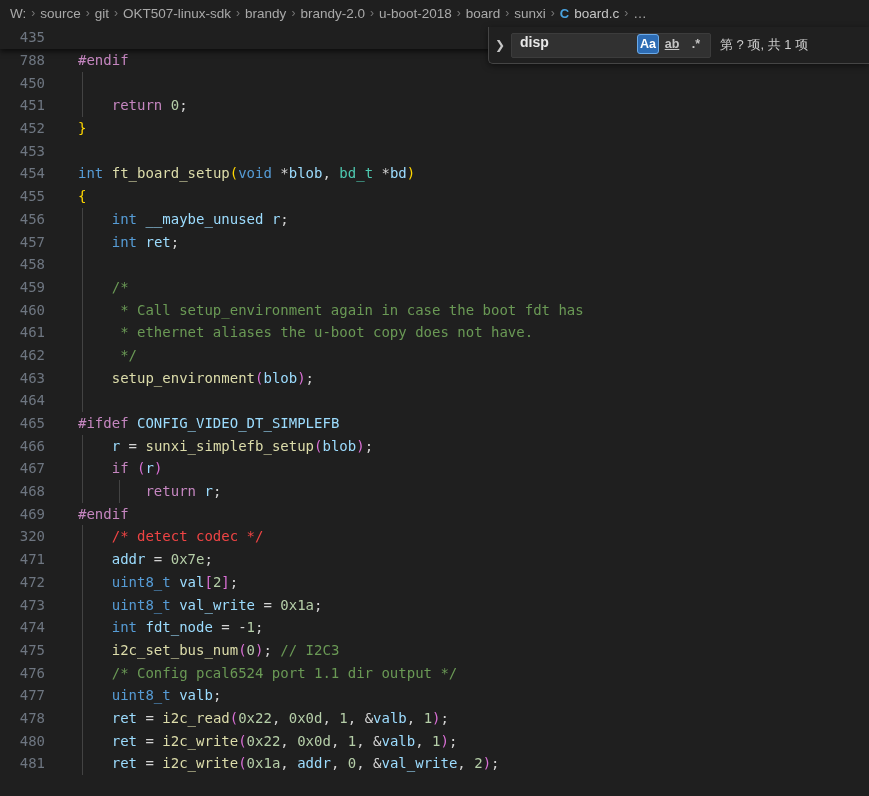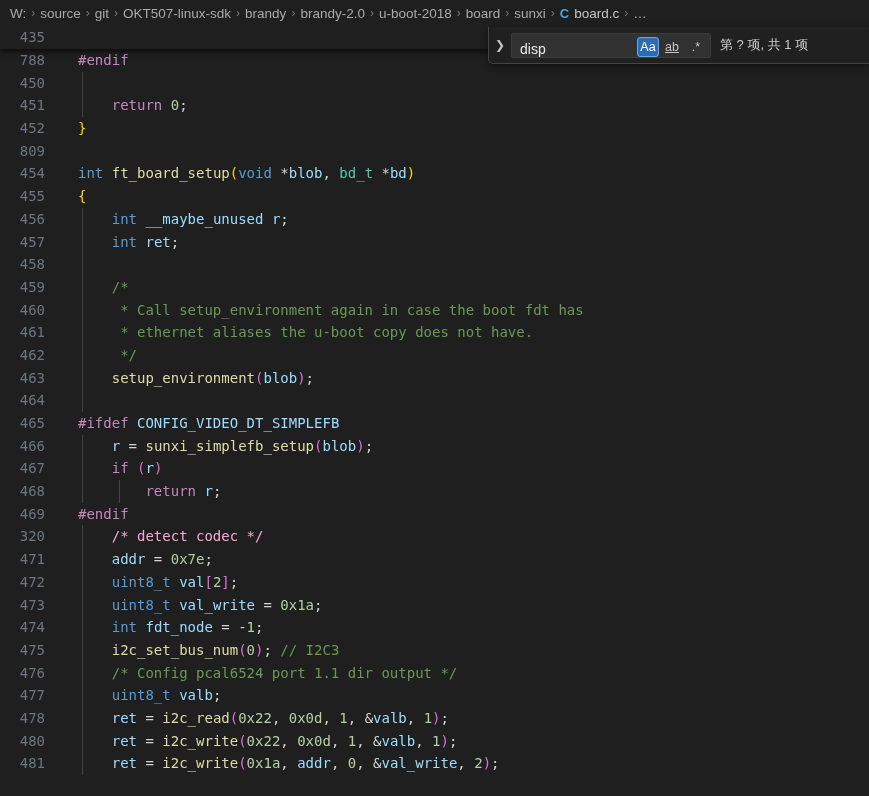--- a/index.html
+++ b/index.html
@@ -27,21 +27,21 @@
   .guide{position:absolute;top:0;width:1px;height:100%;background:#434343;}
 
   
   .find{position:absolute;top:27px;left:488px;width:381px;height:37px;background:#202020;
         border-left:1px solid #454545;border-bottom:1px solid #454545;
         border-bottom-left-radius:5px;box-shadow:0 2px 6px rgba(0,0,0,.5);
         display:flex;align-items:center;z-index:5;box-sizing:border-box;}
   .find-toggle{width:22px;text-align:center;color:#c5c5c5;font-size:12px;cursor:pointer;
                font-family:"DejaVu Sans",sans-serif;}
   .find-input{width:200px;height:25px;background:#313131;border:1px solid #3c3c3c;border-radius:2px;
-              display:flex;align-items:flex-end;box-sizing:border-box;padding:0 3px 0 8px;}
+              display:flex;align-items:flex-start;box-sizing:border-box;padding:0 3px 0 8px;font-weight:bold;}
   .find-query{flex:1;color:#e8e8e8;font-size:14px;font-family:"Liberation Sans",sans-serif;}
   .opt{font-family:"Liberation Sans",sans-serif;font-size:12.5px;color:#c5c5c5;width:22px;height:20px;
        display:flex;align-items:center;justify-content:center;border-radius:3px;margin-left:2px;cursor:pointer;}
   .opt.active{background:#2d6cb4;border:1px solid #6aa9e8;color:#ffffff;box-sizing:border-box;}
   .opt.ww{text-decoration:underline;}
   .find-results{margin-left:9px;color:#cccccc;font-size:13px;
                 font-family:"Liberation Sans","DejaVu Sans",sans-serif;white-space:nowrap;}
 </style>
 </head>
 <body>
@@ -71,38 +71,38 @@
       <span class="bc-item"><span>…</span></span>
     </div>
   <div class="sticky">
       <div class="line"><span class="lnum">435</span></div>
     </div>
   <div class="code-area">
       <div class="line"><span class="lnum">788</span><span class="ltext"><span style="color: rgb(197, 134, 192);">#endif</span></span></div>
       <div class="line"><span class="lnum">450</span><span class="guide" style="left: 82px;"></span><span class="ltext"></span></div>
       <div class="line"><span class="lnum">451</span><span class="guide" style="left: 82px;"></span><span class="ltext"><span style="color: rgb(212, 212, 212);">    </span><span style="color: rgb(197, 134, 192);">return</span><span style="color: rgb(212, 212, 212);"> </span><span style="color: rgb(181, 206, 168);">0</span><span style="color: rgb(212, 212, 212);">;</span></span></div>
       <div class="line"><span class="lnum">452</span><span class="ltext"><span style="color: rgb(255, 215, 0);">}</span></span></div>
-      <div class="line"><span class="lnum">809</span><span class="ltext"></span></div>
+      <div class="line"><span class="lnum">453</span><span class="ltext"></span></div>
       <div class="line"><span class="lnum">454</span><span class="ltext"><span style="color: rgb(86, 156, 214);">int</span><span style="color: rgb(212, 212, 212);"> </span><span style="color: rgb(220, 220, 170);">ft_board_setup</span><span style="color: rgb(255, 215, 0);">(</span><span style="color: rgb(86, 156, 214);">void</span><span style="color: rgb(212, 212, 212);"> *</span><span style="color: rgb(156, 220, 254);">blob</span><span style="color: rgb(212, 212, 212);">, </span><span style="color: rgb(78, 201, 176);">bd_t</span><span style="color: rgb(212, 212, 212);"> *</span><span style="color: rgb(156, 220, 254);">bd</span><span style="color: rgb(255, 215, 0);">)</span></span></div>
       <div class="line"><span class="lnum">455</span><span class="ltext"><span style="color: rgb(255, 215, 0);">{</span></span></div>
       <div class="line"><span class="lnum">456</span><span class="guide" style="left: 82px;"></span><span class="ltext"><span style="color: rgb(212, 212, 212);">    </span><span style="color: rgb(86, 156, 214);">int</span><span style="color: rgb(212, 212, 212);"> </span><span style="color: rgb(156, 220, 254);">__maybe_unused</span><span style="color: rgb(212, 212, 212);"> </span><span style="color: rgb(156, 220, 254);">r</span><span style="color: rgb(212, 212, 212);">;</span></span></div>
       <div class="line"><span class="lnum">457</span><span class="guide" style="left: 82px;"></span><span class="ltext"><span style="color: rgb(212, 212, 212);">    </span><span style="color: rgb(86, 156, 214);">int</span><span style="color: rgb(212, 212, 212);"> </span><span style="color: rgb(156, 220, 254);">ret</span><span style="color: rgb(212, 212, 212);">;</span></span></div>
       <div class="line"><span class="lnum">458</span><span class="guide" style="left: 82px;"></span></div>
       <div class="line"><span class="lnum">459</span><span class="guide" style="left: 82px;"></span><span class="ltext"><span style="color: rgb(212, 212, 212);">    </span><span style="color: rgb(106, 153, 85);">/*</span></span></div>
       <div class="line"><span class="lnum">460</span><span class="guide" style="left: 82px;"></span><span class="ltext"><span style="color: rgb(212, 212, 212);">    </span><span style="color: rgb(106, 153, 85);"> * Call setup_environment again in case the boot fdt has</span></span></div>
       <div class="line"><span class="lnum">461</span><span class="guide" style="left: 82px;"></span><span class="ltext"><span style="color: rgb(212, 212, 212);">    </span><span style="color: rgb(106, 153, 85);"> * ethernet aliases the u-boot copy does not have.</span></span></div>
       <div class="line"><span class="lnum">462</span><span class="guide" style="left: 82px;"></span><span class="ltext"><span style="color: rgb(212, 212, 212);">    </span><span style="color: rgb(106, 153, 85);"> */</span></span></div>
       <div class="line"><span class="lnum">463</span><span class="guide" style="left: 82px;"></span><span class="ltext"><span style="color: rgb(212, 212, 212);">    </span><span style="color: rgb(220, 220, 170);">setup_environment</span><span style="color: rgb(218, 112, 214);">(</span><span style="color: rgb(156, 220, 254);">blob</span><span style="color: rgb(218, 112, 214);">)</span><span style="color: rgb(212, 212, 212);">;</span></span></div>
       <div class="line"><span class="lnum">464</span><span class="guide" style="left: 82px;"></span><span class="ltext"></span></div>
       <div class="line"><span class="lnum">465</span><span class="ltext"><span style="color: rgb(197, 134, 192);">#ifdef</span><span style="color: rgb(212, 212, 212);"> </span><span style="color: rgb(156, 220, 254);">CONFIG_VIDEO_DT_SIMPLEFB</span></span></div>
       <div class="line"><span class="lnum">466</span><span class="guide" style="left: 82px;"></span><span class="ltext"><span style="color: rgb(212, 212, 212);">    </span><span style="color: rgb(156, 220, 254);">r</span><span style="color: rgb(212, 212, 212);"> = </span><span style="color: rgb(220, 220, 170);">sunxi_simplefb_setup</span><span style="color: rgb(218, 112, 214);">(</span><span style="color: rgb(156, 220, 254);">blob</span><span style="color: rgb(218, 112, 214);">)</span><span style="color: rgb(212, 212, 212);">;</span></span></div>
       <div class="line"><span class="lnum">467</span><span class="guide" style="left: 82px;"></span><span class="ltext"><span style="color: rgb(212, 212, 212);">    </span><span style="color: rgb(197, 134, 192);">if</span><span style="color: rgb(212, 212, 212);"> </span><span style="color: rgb(218, 112, 214);">(</span><span style="color: rgb(156, 220, 254);">r</span><span style="color: rgb(218, 112, 214);">)</span></span></div>
       <div class="line"><span class="lnum">468</span><span class="guide" style="left: 82px;"></span><span class="guide" style="left: 119.3px;"></span><span class="ltext"><span style="color: rgb(212, 212, 212);">        </span><span style="color: rgb(197, 134, 192);">return</span><span style="color: rgb(212, 212, 212);"> </span><span style="color: rgb(156, 220, 254);">r</span><span style="color: rgb(212, 212, 212);">;</span></span></div>
       <div class="line"><span class="lnum">469</span><span class="ltext"><span style="color: rgb(197, 134, 192);">#endif</span></span></div>
-      <div class="line"><span class="lnum">320</span><span class="guide" style="left: 82px;"></span><span class="ltext"><span style="color: rgb(212, 212, 212);">    </span><span style="color: #f9a8d4;">/* detect codec */</span></span></div>
+      <div class="line"><span class="lnum">320</span><span class="guide" style="left: 82px;"></span><span class="ltext"><span style="color: rgb(212, 212, 212);">    </span><span style="color: #ef4444;">/* detect codec */</span></span></div>
       <div class="line"><span class="lnum">471</span><span class="guide" style="left: 82px;"></span><span class="ltext"><span style="color: rgb(212, 212, 212);">    </span><span style="color: rgb(156, 220, 254);">addr</span><span style="color: rgb(212, 212, 212);"> = </span><span style="color: rgb(181, 206, 168);">0x7e</span><span style="color: rgb(212, 212, 212);">;</span></span></div>
       <div class="line"><span class="lnum">472</span><span class="guide" style="left: 82px;"></span><span class="ltext"><span style="color: rgb(212, 212, 212);">    </span><span style="color: rgb(86, 156, 214);">uint8_t</span><span style="color: rgb(212, 212, 212);"> </span><span style="color: rgb(156, 220, 254);">val</span><span style="color: rgb(218, 112, 214);">[</span><span style="color: rgb(181, 206, 168);">2</span><span style="color: rgb(218, 112, 214);">]</span><span style="color: rgb(212, 212, 212);">;</span></span></div>
       <div class="line"><span class="lnum">473</span><span class="guide" style="left: 82px;"></span><span class="ltext"><span style="color: rgb(212, 212, 212);">    </span><span style="color: rgb(86, 156, 214);">uint8_t</span><span style="color: rgb(212, 212, 212);"> </span><span style="color: rgb(156, 220, 254);">val_write</span><span style="color: rgb(212, 212, 212);"> = </span><span style="color: rgb(181, 206, 168);">0x1a</span><span style="color: rgb(212, 212, 212);">;</span></span></div>
       <div class="line"><span class="lnum">474</span><span class="guide" style="left: 82px;"></span><span class="ltext"><span style="color: rgb(212, 212, 212);">    </span><span style="color: rgb(86, 156, 214);">int</span><span style="color: rgb(212, 212, 212);"> </span><span style="color: rgb(156, 220, 254);">fdt_node</span><span style="color: rgb(212, 212, 212);"> = -</span><span style="color: rgb(181, 206, 168);">1</span><span style="color: rgb(212, 212, 212);">;</span></span></div>
       <div class="line"><span class="lnum">475</span><span class="guide" style="left: 82px;"></span><span class="ltext"><span style="color: rgb(212, 212, 212);">    </span><span style="color: rgb(220, 220, 170);">i2c_set_bus_num</span><span style="color: rgb(218, 112, 214);">(</span><span style="color: rgb(181, 206, 168);">0</span><span style="color: rgb(218, 112, 214);">)</span><span style="color: rgb(212, 212, 212);">; </span><span style="color: rgb(106, 153, 85);">// I2C3</span></span></div>
       <div class="line"><span class="lnum">476</span><span class="guide" style="left: 82px;"></span><span class="ltext"><span style="color: rgb(212, 212, 212);">    </span><span style="color: rgb(106, 153, 85);">/* Config pcal6524 port 1.1 dir output */</span></span></div>
       <div class="line"><span class="lnum">477</span><span class="guide" style="left: 82px;"></span><span class="ltext"><span style="color: rgb(212, 212, 212);">    </span><span style="color: rgb(86, 156, 214);">uint8_t</span><span style="color: rgb(212, 212, 212);"> </span><span style="color: rgb(156, 220, 254);">valb</span><span style="color: rgb(212, 212, 212);">;</span></span></div>
       <div class="line"><span class="lnum">478</span><span class="guide" style="left: 82px;"></span><span class="ltext"><span style="color: rgb(212, 212, 212);">    </span><span style="color: rgb(156, 220, 254);">ret</span><span style="color: rgb(212, 212, 212);"> = </span><span style="color: rgb(220, 220, 170);">i2c_read</span><span style="color: rgb(218, 112, 214);">(</span><span style="color: rgb(181, 206, 168);">0x22</span><span style="color: rgb(212, 212, 212);">, </span><span style="color: rgb(181, 206, 168);">0x0d</span><span style="color: rgb(212, 212, 212);">, </span><span style="color: rgb(181, 206, 168);">1</span><span style="color: rgb(212, 212, 212);">, &amp;</span><span style="color: rgb(156, 220, 254);">valb</span><span style="color: rgb(212, 212, 212);">, </span><span style="color: rgb(181, 206, 168);">1</span><span style="color: rgb(218, 112, 214);">)</span><span style="color: rgb(212, 212, 212);">;</span></span></div>
       <div class="line"><span class="lnum">480</span><span class="guide" style="left: 82px;"></span><span class="ltext"><span style="color: rgb(212, 212, 212);">    </span><span style="color: rgb(156, 220, 254);">ret</span><span style="color: rgb(212, 212, 212);"> = </span><span style="color: rgb(220, 220, 170);">i2c_write</span><span style="color: rgb(218, 112, 214);">(</span><span style="color: rgb(181, 206, 168);">0x22</span><span style="color: rgb(212, 212, 212);">, </span><span style="color: rgb(181, 206, 168);">0x0d</span><span style="color: rgb(212, 212, 212);">, </span><span style="color: rgb(181, 206, 168);">1</span><span style="color: rgb(212, 212, 212);">, &amp;</span><span style="color: rgb(156, 220, 254);">valb</span><span style="color: rgb(212, 212, 212);">, </span><span style="color: rgb(181, 206, 168);">1</span><span style="color: rgb(218, 112, 214);">)</span><span style="color: rgb(212, 212, 212);">;</span></span></div>
       <div class="line"><span class="lnum">481</span><span class="guide" style="left: 82px;"></span><span class="ltext"><span style="color: rgb(212, 212, 212);">    </span><span style="color: rgb(156, 220, 254);">ret</span><span style="color: rgb(212, 212, 212);"> = </span><span style="color: rgb(220, 220, 170);">i2c_write</span><span style="color: rgb(218, 112, 214);">(</span><span style="color: rgb(181, 206, 168);">0x1a</span><span style="color: rgb(212, 212, 212);">, </span><span style="color: rgb(156, 220, 254);">addr</span><span style="color: rgb(212, 212, 212);">, </span><span style="color: rgb(181, 206, 168);">0</span><span style="color: rgb(212, 212, 212);">, &amp;</span><span style="color: rgb(156, 220, 254);">val_write</span><span style="color: rgb(212, 212, 212);">, </span><span style="color: rgb(181, 206, 168);">2</span><span style="color: rgb(218, 112, 214);">)</span><span style="color: rgb(212, 212, 212);">;</span></span></div>

